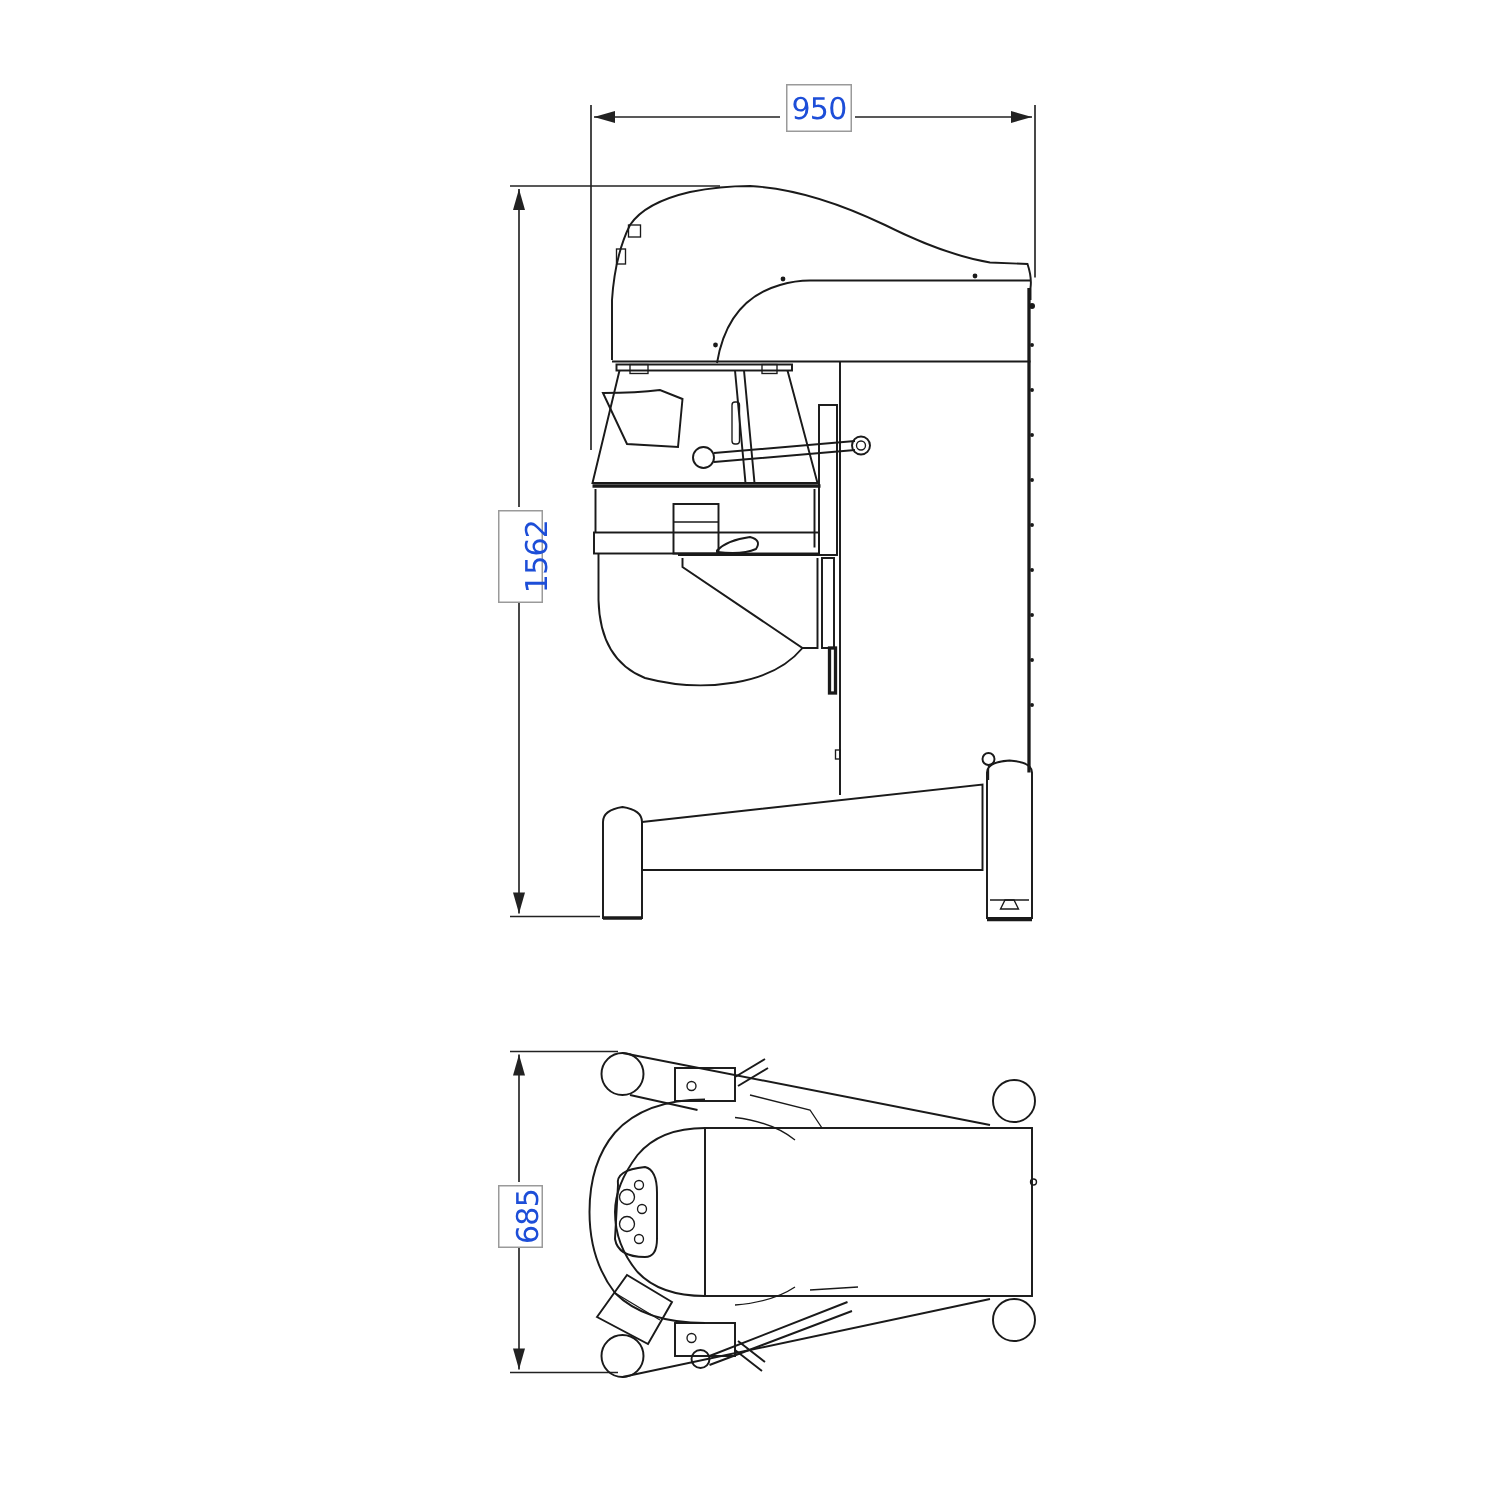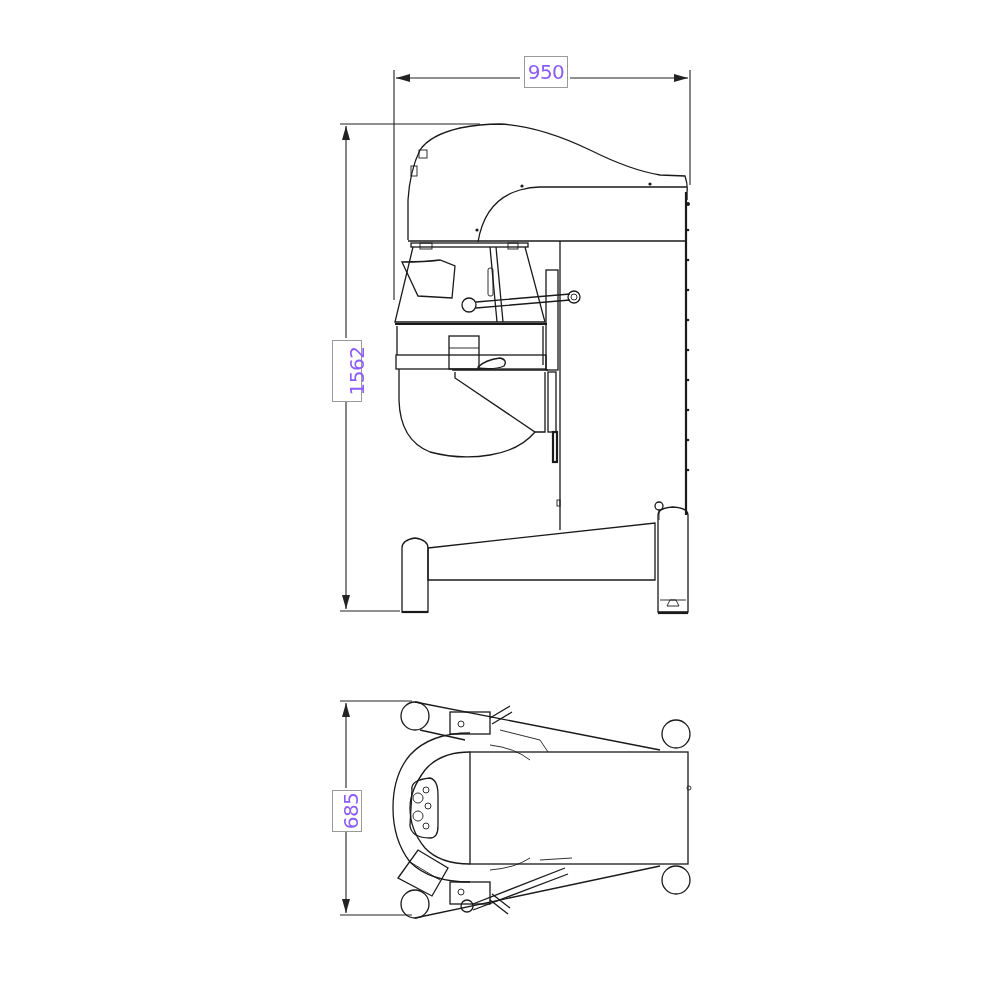--- a/index.html
+++ b/index.html
@@ -2,21 +2,21 @@
 <html><head>
 <meta charset="utf-8">
 <style>
   html,body{margin:0;padding:0;background:#ffffff;}
   body{width:1000px;height:1000px;position:relative;overflow:hidden;font-family:"DejaVu Sans",sans-serif;}
   svg{position:absolute;left:0;top:0;}
   .ln{stroke:#1a1a1a;fill:none;stroke-width:1.3;}
   .thin{stroke:#1a1a1a;fill:none;stroke-width:0.9;}
   .thick{stroke:#1a1a1a;fill:none;stroke-width:2.2;}
   .dim{stroke:#222;fill:none;stroke-width:1.1;}
-  .lbl{position:absolute;background:#fff;border:1px solid #9a9a9a;color:#8b5cf6;font-family:"DejaVu Sans",sans-serif;font-size:20px;line-height:26px;text-align:center;}
+  .lbl{position:absolute;background:#fff;border:1px solid #9a9a9a;color:#1d4ed8;font-family:"DejaVu Sans",sans-serif;font-size:20px;line-height:26px;text-align:center;}
   .lbl-h{left:524px;top:56px;width:42px;height:30px;line-height:30px;letter-spacing:-0.5px;}
   .lbl-v{width:28px;text-align:center;}
   .lbl-v span{display:inline-block;transform:rotate(-90deg);white-space:nowrap;letter-spacing:-0.5px;}
 </style>
 </head>
 <body>
 
 <svg width="1000" height="1000" viewBox="0 0 1000 1000">
 
   <g>

